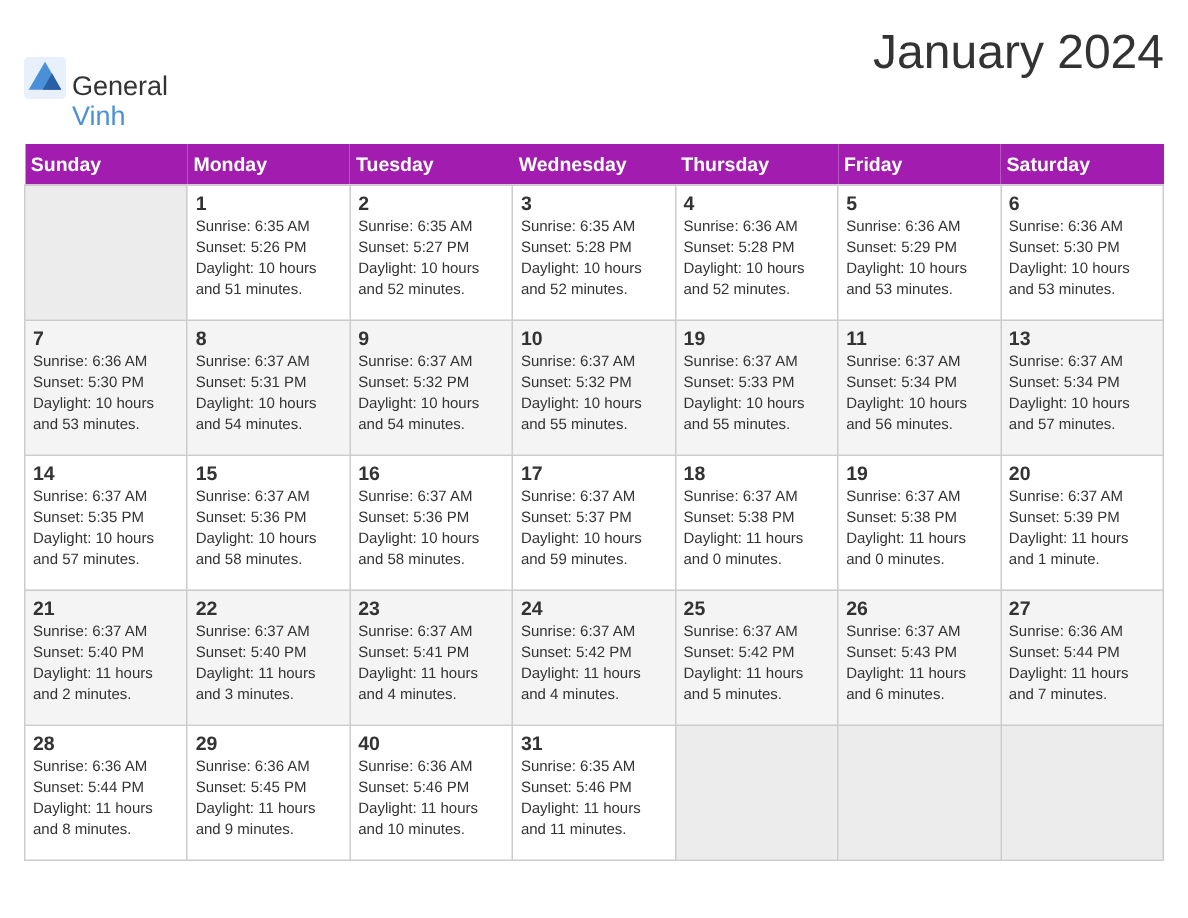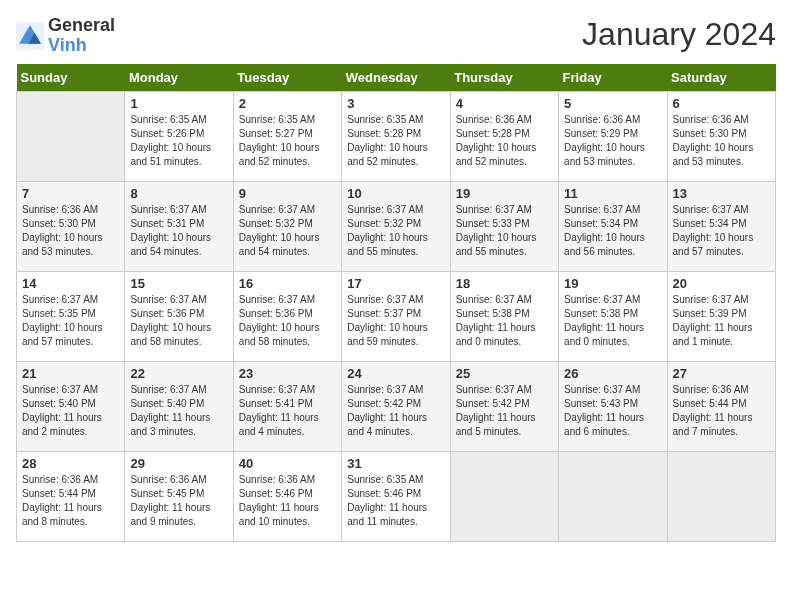--- a/index.html
+++ b/index.html
@@ -16,23 +16,24 @@
       justify-content: space-between;
       margin-bottom: 8px;
     }
     .logo {
       display: flex;
       align-items: center;
       gap: 4px;
     }
     .logo-text {
       font-size: 18px;
-      font-weight: bold;
+      font-weight: normal;
       color: #333;
       line-height: 1.1;
+      margin-top: 32px;
     }
     .logo-text span {
       color: #4a90d9;
     }
     .logo-icon {
       width: 28px;
       height: 28px;
     }
     .title-block {
       text-align: right;
@@ -46,21 +47,21 @@
       font-size: 16px;
       color: #555;
       font-weight: normal;
     }
     table {
       width: 100%;
       border-collapse: collapse;
       font-size: 11px;
     }
     thead tr th {
-      background-color: #4d7c0f;
+      background-color: #a21caf;
       color: #fff;
       padding: 6px 4px;
       text-align: left;
       font-size: 13px;
     }
     tbody tr td {
       border: 1px solid #ccc;
       vertical-align: top;
       padding: 4px 5px;
       height: 90px;

